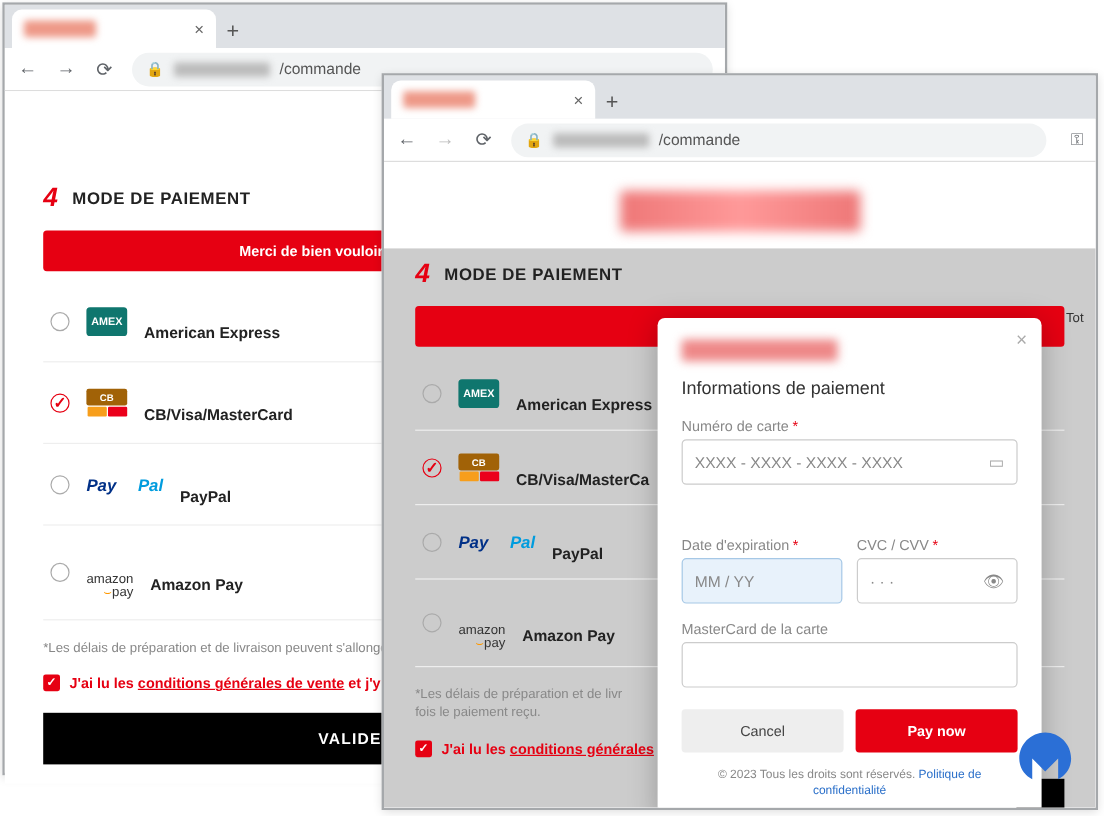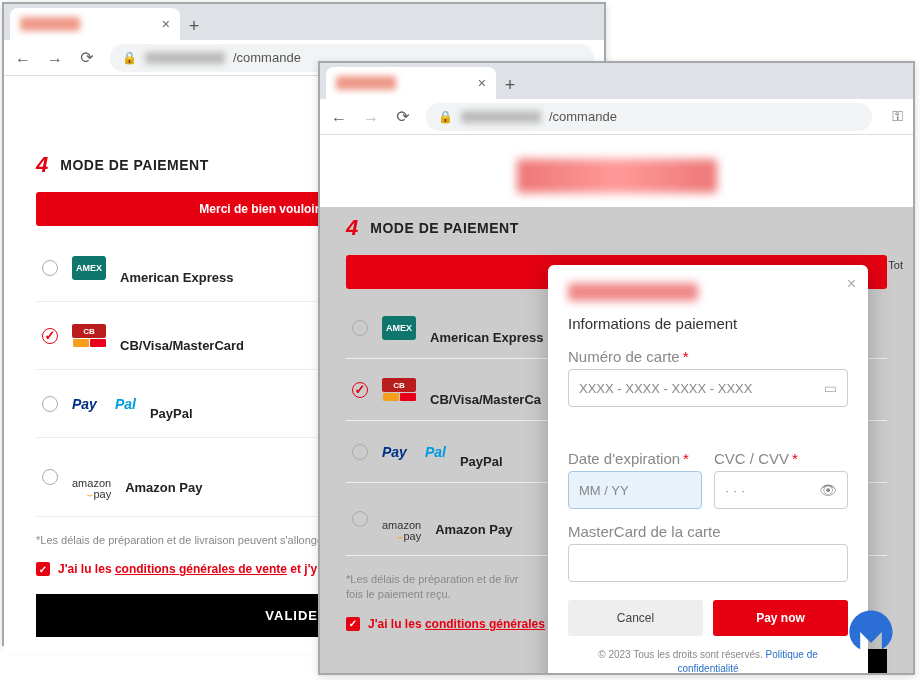--- a/index.html
+++ b/index.html
@@ -43,21 +43,21 @@
   .alert-bar { background: #e60012; color: #fff; font-size: 12px; font-weight: bold; text-align: center; padding: 10px; border-radius: 3px; margin-bottom: 8px; }
 
   .pay-option { display: flex; align-items: center; gap: 14px; padding: 16px 6px; border-bottom: 1px solid #eee; }
   .radio { width: 16px; height: 16px; border: 1.5px solid #aaa; border-radius: 50%; flex: 0 0 16px; display:flex; align-items:center; justify-content:center; }
   .radio.checked { border-color: #e60012; }
   .radio.checked::after { content:""; width:8px; height:8px; background:#e60012; border-radius:50%; }
   .radio.checked.check::after { content:"✓"; width:auto; height:auto; background:none; color:#e60012; font-size:13px; font-weight:bold; }
   .pay-logo { width: 34px; height: 24px; display:flex; align-items:center; justify-content:center; font-size:9px; font-weight:bold; border-radius:3px; }
   .logo-amex { background:#0f766e; color:#fff; }
   .logo-cb { display:flex; flex-direction:column; gap:1px; }
-  .logo-cb .top { background:#b91c1c; color:#fff; height:14px; width:34px; font-size:8px; display:flex;align-items:center;justify-content:center; border-radius:2px;}
+  .logo-cb .top { background:#a16207; color:#fff; height:14px; width:34px; font-size:8px; display:flex;align-items:center;justify-content:center; border-radius:2px;}
   .logo-cb .bot { display:flex; gap:1px; }
   .logo-cb .bot span { width:16px; height:8px; border-radius:1px; }
   .logo-paypal { font-style: italic; font-weight:bold; font-size:14px; }
   .logo-paypal .p1{color:#003087;} .logo-paypal .p2{color:#009cde;padding-left:18px;}
   .logo-amazon { font-size:11px; font-weight:normal; color:#333; line-height:1; text-align:right;margin-top:24px;}
   .logo-amazon .arc{color:#f90;}
   .pay-label { font-size: 13px; font-weight: bold; color: #222; margin-top: 20px; }
 
   .fine-print { font-size: 11px; color: #888; margin: 16px 0 14px; line-height:1.4; }
   .consent { display:flex; align-items:center; gap:8px; font-size:12px; color:#e60012; font-weight:bold; margin-bottom:18px; }
@@ -75,21 +75,21 @@
 
   
   .modal {
     position:absolute; left:228px; top:130px; width:320px; background:#fff; border-radius:6px;
     box-shadow:0 4px 24px rgba(0,0,0,0.25); padding:18px 20px 16px;
     font-size:12px; color:#444;
   }
   .modal .close-x { position:absolute; right:12px; top:10px; color:#aaa; font-size:16px; }
   .modal .merchant-blur { filter: blur(4px); height:18px; width:130px; background:#e88; margin-bottom:14px; border-radius:2px; }
   .modal h3 { font-size:15px; font-weight:normal; color:#333; margin-bottom:16px; }
-  .field-label { font-size:15px; color:#888; margin-bottom:4px; display:flex; gap:3px; }
+  .field-label { font-size:12px; color:#888; margin-bottom:4px; display:flex; gap:3px; }
   .field-label .req { color:#e60012; }
   .input { border:1px solid #ccc; border-radius:4px; height:38px; padding:0 10px; font-size:13px; color:#888; width:100%; display:flex; align-items:center; justify-content:space-between; }
   .input.highlight { background:#e8f2fb; border-color:#a6c8e6; }
   .row2 { display:flex; gap:12px; margin-top:14px; }
   .row2 > div { flex:1;margin-top:29px; }
   .eye { color:#888; font-size:14px; }
   .card-ic { color:#aaa; font-size:14px; }
   .modal-btns { display:flex; gap:10px; margin-top:18px; }
   .btn-cancel { flex:1; background:#eee; color:#444; border:none; height:36px; font-size:12px; border-radius:3px; }
   .btn-pay { flex:1; background:#e60012; color:#fff; border:none; height:36px; font-size:12px; font-weight:bold; border-radius:3px; }

